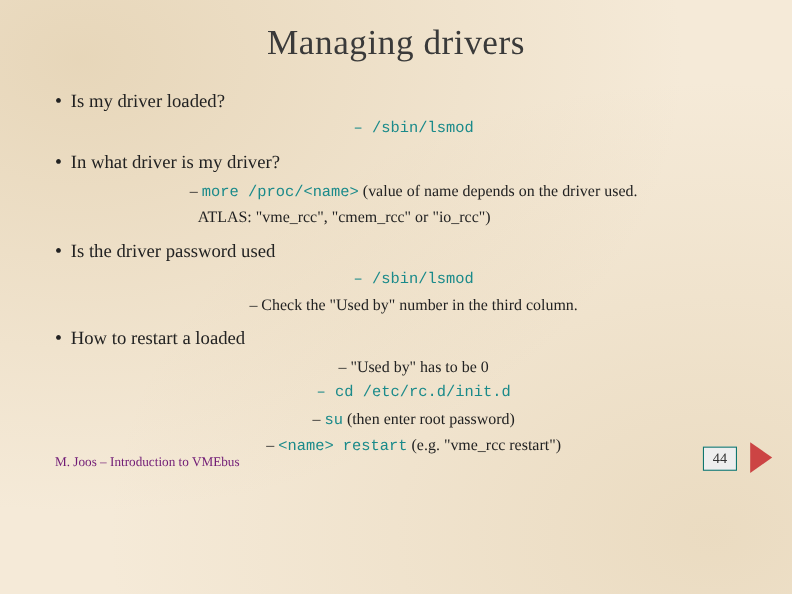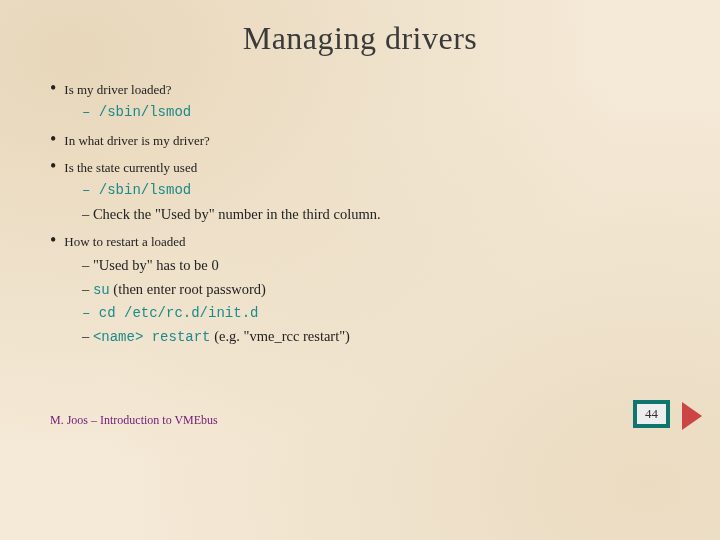--- a/index.html
+++ b/index.html
@@ -51,33 +51,34 @@
       margin-bottom: 2px;
     }
 
     .bullet-dot {
       font-size: 18px;
       line-height: 1;
       flex-shrink: 0;
     }
 
     .bullet-main-text {
-      font-size: 13px;
+      font-size: 17px;
     }
 
     .sub-items {
       margin-left: 32px;
     }
 
     .sub-item {
       display: flex;
       align-items: baseline;
       gap: 6px;
       font-size: 14.5px;
       margin-bottom: 1px;
+      justify-content: center;
     }
 
     .mono {
       font-family: 'Courier New', Courier, monospace;
       font-size: 14px;
     }
 
     .teal {
       color: #1a8a8a;
     }
@@ -89,21 +90,21 @@
       font-size: 12px;
       color: #701a75;
     }
 
     .page-num {
       position: absolute;
       bottom: 12px;
       right: 50px;
       font-size: 13px;
       color: #333;
-      border: 4px solid #0f766e;
+      border: 1px solid #0f766e;
       padding: 2px 8px;
       background: #eee;
     }
 
     .nav-arrow {
       position: absolute;
       bottom: 10px;
       right: 18px;
       width: 0;
       height: 0;
@@ -131,26 +132,34 @@
           <span class="mono teal">– /sbin/lsmod</span>
         </div>
       </div>
     </div>
 
     <div class="bullet-section">
       <div class="bullet-main">
         <span class="bullet-dot">•</span>
         <span class="bullet-main-text">In what driver is my driver?</span>
       </div>
+      <div class="sub-items">
+        <div class="sub-item">
+          <span>
+            – <span class="mono teal">more /proc/&lt;name&gt;</span> (value of name depends on the driver used.<br>
+            &nbsp;&nbsp;ATLAS: "vme_rcc", "cmem_rcc" or "io_rcc")
+          </span>
+        </div>
+      </div>
     </div>
 
     <div class="bullet-section">
       <div class="bullet-main">
         <span class="bullet-dot">•</span>
-        <span class="bullet-main-text">Is the state currently used</span>
+        <span class="bullet-main-text">Is the driver password used</span>
       </div>
       <div class="sub-items">
         <div class="sub-item">
           <span class="mono teal">– /sbin/lsmod</span>
         </div>
         <div class="sub-item">
           <span>– Check the "Used by" number in the third column.</span>
         </div>
       </div>
     </div>
@@ -158,24 +167,24 @@
     <div class="bullet-section">
       <div class="bullet-main">
         <span class="bullet-dot">•</span>
         <span class="bullet-main-text">How to restart a loaded</span>
       </div>
       <div class="sub-items">
         <div class="sub-item">
           <span>– "Used by" has to be 0</span>
         </div>
         <div class="sub-item">
-          <span>– <span class="mono teal">su</span> (then enter root password)</span>
+          <span class="mono teal">– cd /etc/rc.d/init.d</span>
         </div>
         <div class="sub-item">
-          <span class="mono teal">– cd /etc/rc.d/init.d</span>
+          <span>– <span class="mono teal">su</span> (then enter root password)</span>
         </div>
         <div class="sub-item">
           <span>– <span class="mono teal">&lt;name&gt; restart</span> (e.g. "vme_rcc restart")</span>
         </div>
       </div>
     </div>
 
   </div>
 
   <div class="footer">M. Joos – Introduction to VMEbus</div>

